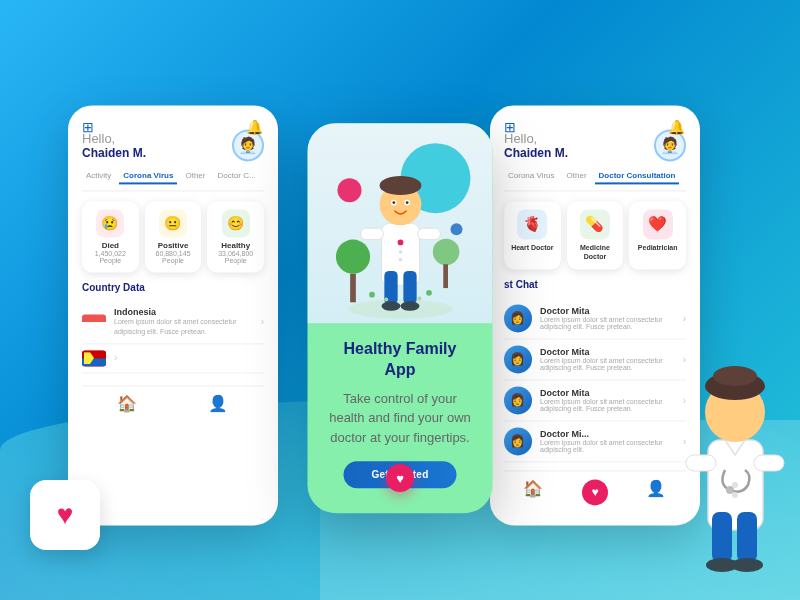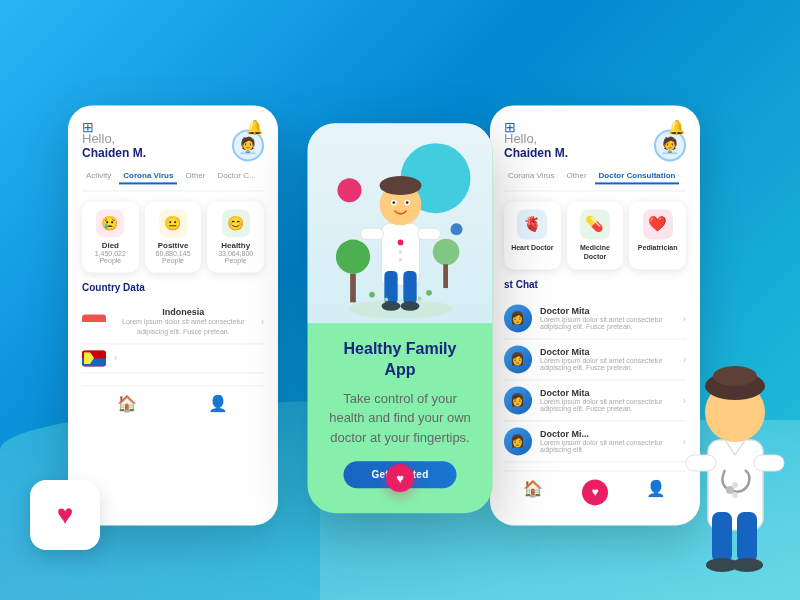--- a/index.html
+++ b/index.html
@@ -263,21 +263,20 @@
       color: #1a237e;
       margin-bottom: 8px;
     }
 
     .country-item {
       display: flex;
       align-items: center;
       gap: 8px;
       padding: 6px 0;
       border-bottom: 1px solid #f0f0f0;
-      text-align: center;
     }
 
     .country-flag {
       width: 24px;
       height: 16px;
       border-radius: 3px;
       flex-shrink: 0;
     }
 
     .country-info {

